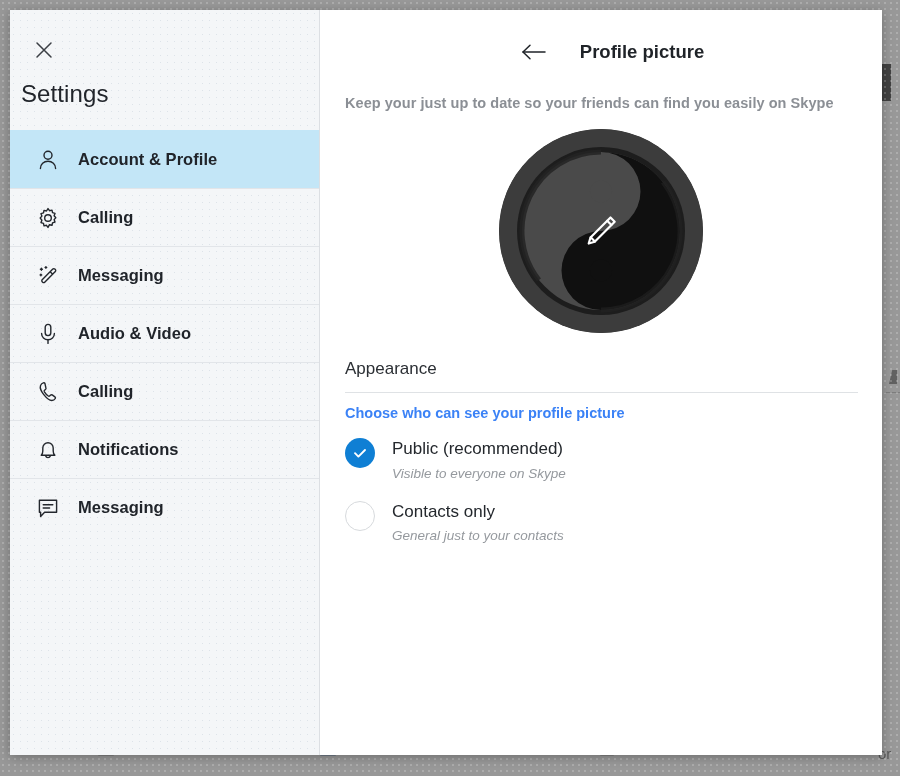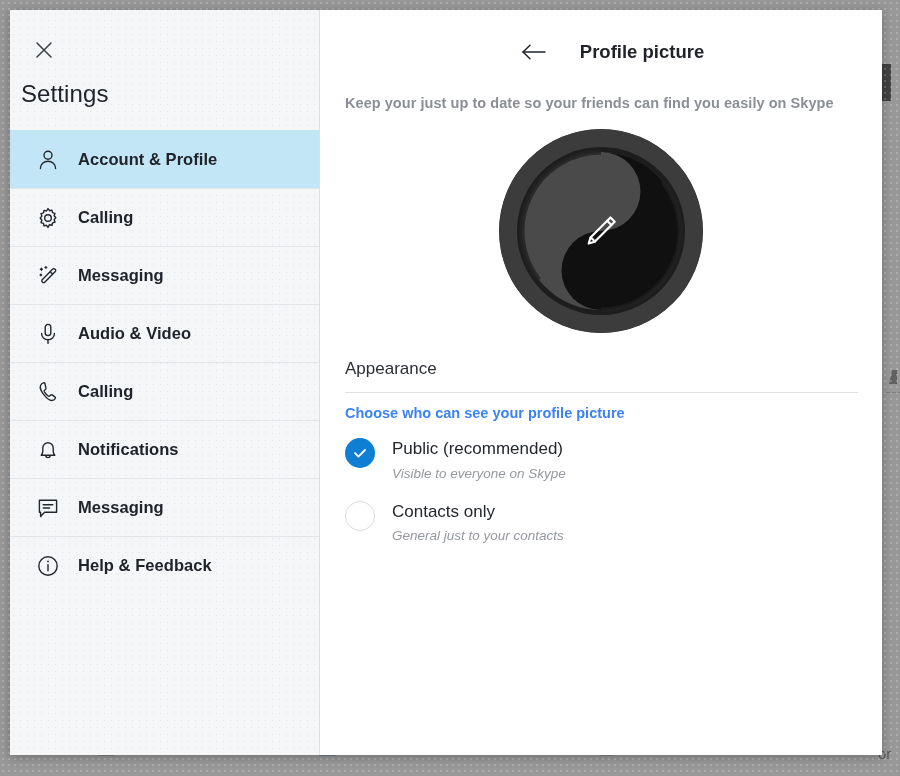--- a/index.html
+++ b/index.html
@@ -328,30 +328,20 @@
       <span class="nav-icon">
         <svg width="24" height="24" viewBox="0 0 24 24" fill="none" stroke="#23272d" stroke-width="1.4">
           <path d="M3.4 4.2h17.2v12H8.6l-4 4.2V16.2H3.4z" stroke-linejoin="round"></path>
           <path d="M7.2 8.8h9.6M7.2 12h6.4" stroke-linecap="round"></path>
         </svg>
       </span>
       <span class="nav-label">Messaging</span>
     </div>
 
 
-    <div class="nav-item">
-      <span class="nav-icon">
-        <svg width="24" height="24" viewBox="0 0 24 24" fill="none" stroke="#23272d" stroke-width="1.4">
-          <circle cx="12" cy="12" r="9.2"></circle>
-          <path d="M12 10.6v6.2" stroke-linecap="round"></path>
-          <circle cx="12" cy="7.4" r="0.95" fill="#23272d" stroke="none"></circle>
-        </svg>
-      </span>
-      <span class="nav-label">Help &amp; Feedback</span>
-    </div>
 
     <div id="sidebar-filler"></div>
   </div>
 
   <div id="main">
 
     <div id="main-header">
       <div id="back-button">
         <svg width="26" height="20" viewBox="0 0 26 20" fill="none" stroke="#1f2328" stroke-width="1.5">
           <path d="M24 10H2" stroke-linecap="round"></path>

